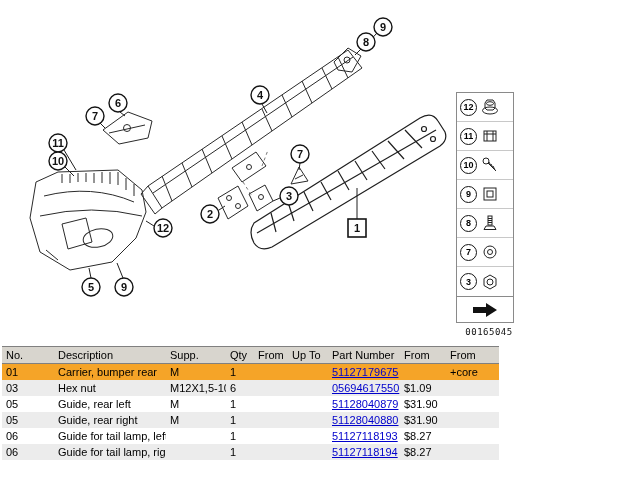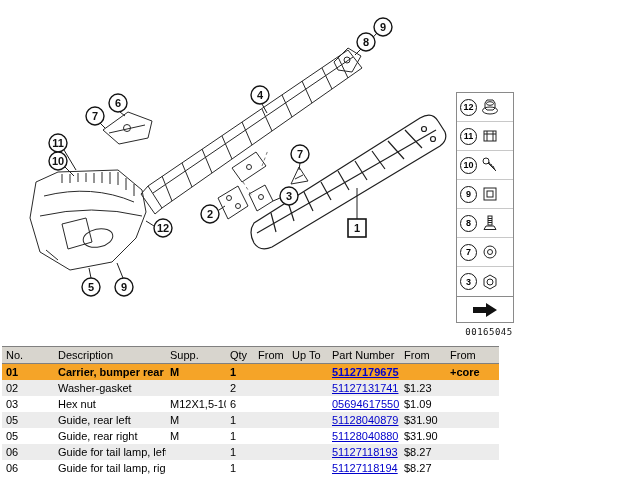--- a/index.html
+++ b/index.html
@@ -36,21 +36,21 @@
                     letter-spacing:0.5px; color:#111; }
 
   
   .parts-table { position:absolute; left:2px; top:346px; width:497px;
                  border-collapse:collapse; table-layout:fixed; font-size:11px; color:#000; }
   .parts-table th { background:var(--header-bg,#d8d5ce); font-weight:normal;
                     border-top:1px solid #808080; border-bottom:1px solid #808080; }
   .parts-table th, .parts-table td { text-align:left; padding:2px 4px; height:16px;
                     line-height:12px; white-space:nowrap; overflow:hidden; }
   .parts-table tbody tr:nth-child(even) { background:var(--row-alt,#ececec); }
-  .parts-table tbody tr.hl { background:var(--highlight-row,#f5a428);font-weight:bold; }
+  .parts-table tbody tr.hl { background:var(--highlight-row,#f5a428); }
   .parts-table a { color:var(--link,#0000cc); text-decoration:underline; cursor:pointer; }
   .c0{width:52px} .c1{width:112px} .c2{width:60px} .c3{width:28px} .c4{width:34px}
   .c5{width:40px} .c6{width:72px} .c7{width:46px} .c8{width:53px}
 </style>
 </head>
 <body>
 
 <svg width="0" height="0" style="position:absolute" aria-hidden="true">
   <defs>
     <g id="sym-flange-nut" stroke="#222" fill="none">
@@ -299,31 +299,20 @@
           <td class="c1">Carrier, bumper rear</td>
           <td class="c2">M</td>
           <td class="c3">1</td>
           <td class="c4"></td>
           <td class="c5"></td>
           <td class="c6"><a href="#">51127179675</a></td>
           <td class="c7"></td>
           <td class="c8">+core</td>
         </tr>
         <tr>
-          <td class="c0">02</td>
-          <td class="c1">Washer-gasket</td>
-          <td class="c2"></td>
-          <td class="c3">2</td>
-          <td class="c4"></td>
-          <td class="c5"></td>
-          <td class="c6"><a href="#">51127131741</a></td>
-          <td class="c7">$1.23</td>
-          <td class="c8"></td>
-        </tr>
-        <tr>
           <td class="c0">03</td>
           <td class="c1">Hex nut</td>
           <td class="c2">M12X1,5-10 ZNS3</td>
           <td class="c3">6</td>
           <td class="c4"></td>
           <td class="c5"></td>
           <td class="c6"><a href="#">05694617550</a></td>
           <td class="c7">$1.09</td>
           <td class="c8"></td>
         </tr>

